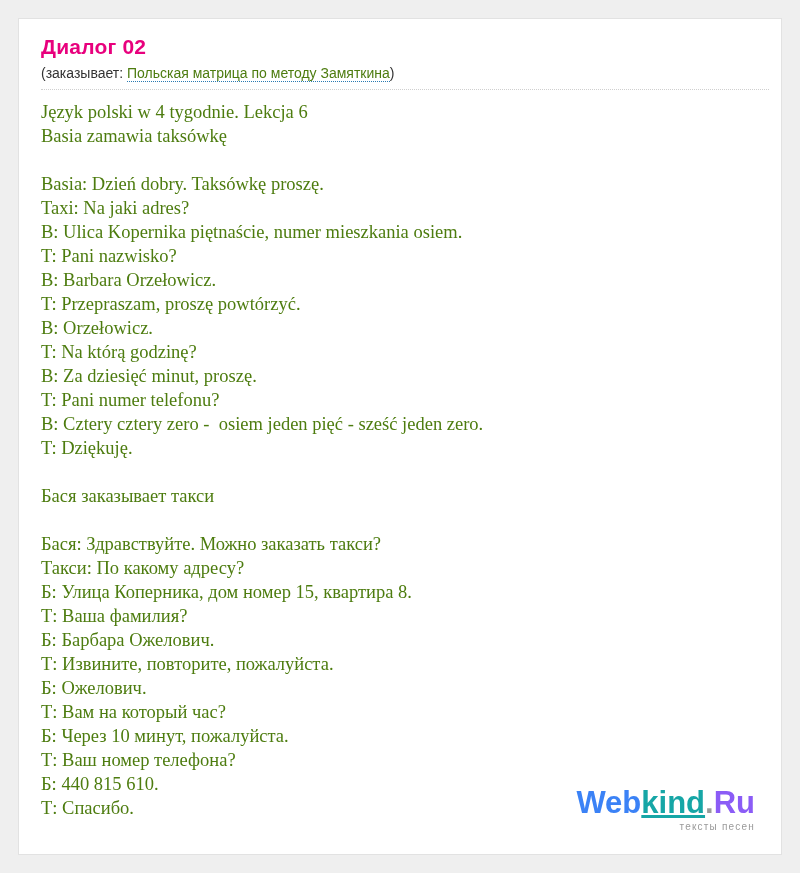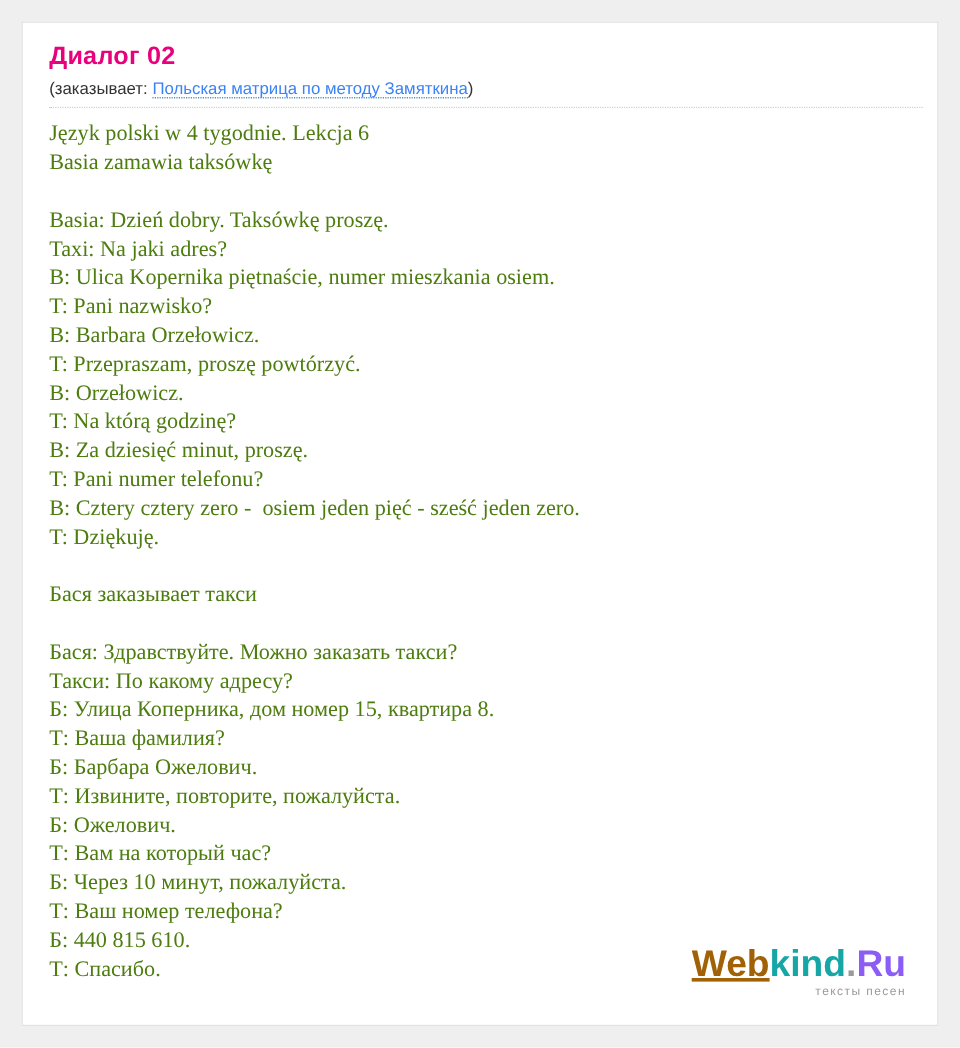--- a/index.html
+++ b/index.html
@@ -35,21 +35,21 @@
     letter-spacing: 0.2px;
   }
   .performer-line {
     font-size: 14px;
     color: #333333;
     padding-bottom: 8px;
     border-bottom: 1px dotted #cfcfcf;
     margin-bottom: 2px;
   }
   .performer-link {
-    color: #3b82f6;
+    color: #4d7c0f;
     text-decoration: none;
     border-bottom: 1px dotted #2a7ab0;
     cursor: pointer;
   }
   .lyrics {
     font-family: "Liberation Serif", serif;
     font-size: 18.5px;
     line-height: 24px;
     color: #4d7c0f;
     white-space: pre-wrap;
@@ -60,22 +60,22 @@
     right: 26px;
     bottom: 22px;
     text-align: right;
     line-height: 1;
   }
   .wm-main {
     font-family: "Liberation Sans", sans-serif;
     font-size: 31px;
     font-weight: bold;
   }
-  .wm-web { color: #a16207; text-decoration: underline; }
-  .wm-kind { color: #16a6a6; }
+  .wm-web { color: #3b82f6; }
+  .wm-kind { color: #16a6a6; text-decoration: underline; }
   .wm-dot { color: #9b9b9b; font-weight: bold; }
   .wm-ru { color: #8b5cf6; }
   .wm-sub {
     margin-top: 4px;
     font-family: "Liberation Sans", sans-serif;
     font-size: 10px;
     color: #9a9a9a;
     letter-spacing: 1.2px;
   }
 </style>

